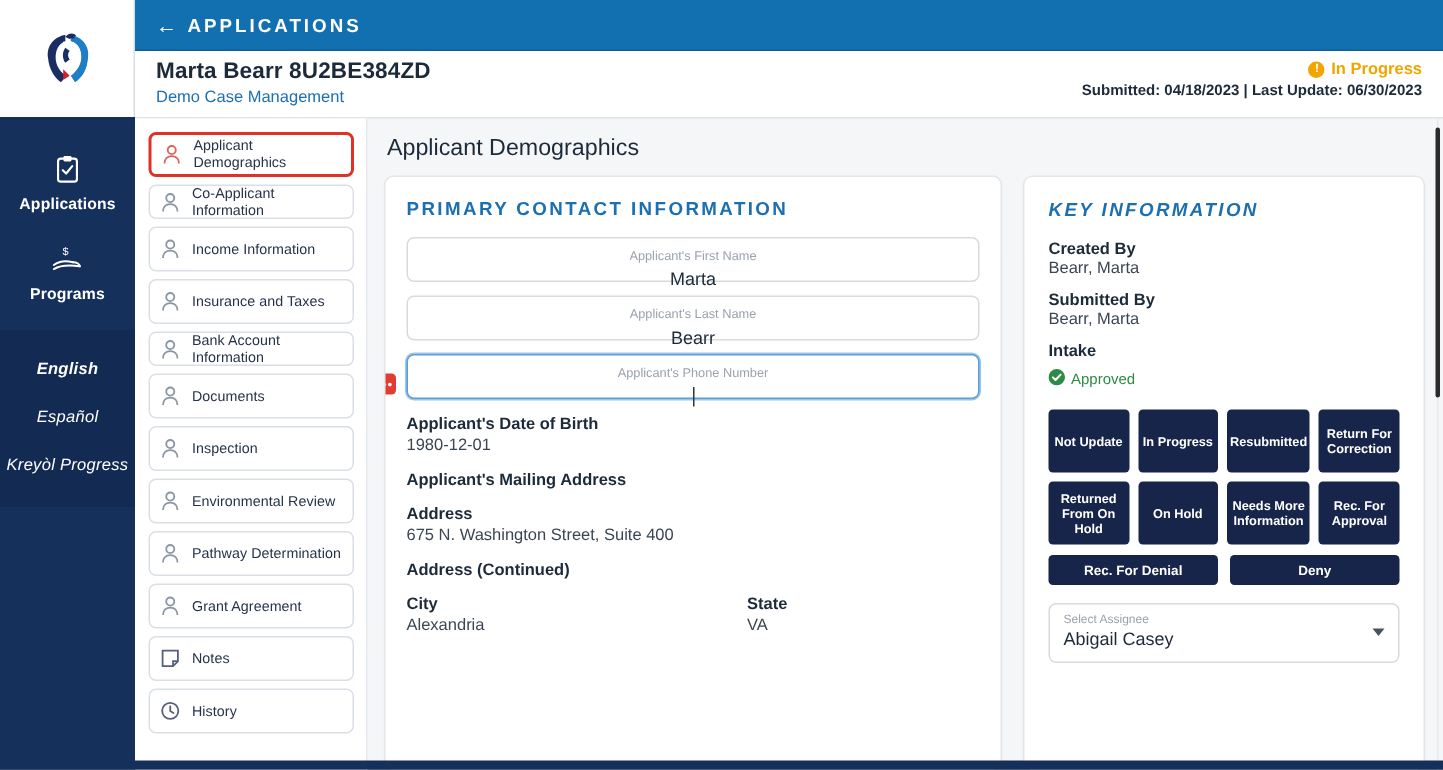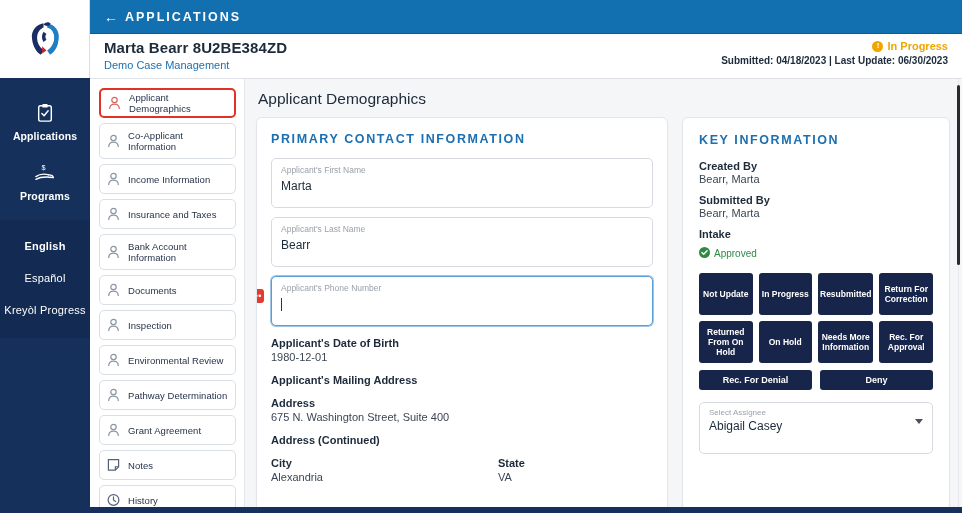--- a/index.html
+++ b/index.html
@@ -49,21 +49,21 @@
   }
 
   .lang-block {
     background: #132a52;
     margin-top: 8px;
     padding: 10px 0 12px;
   }
   .lang-item {
     text-align: center; color: #ffffff;
     font-size: 11px; padding: 10px 2px;
-    cursor: pointer; letter-spacing: .2px;
+    cursor: pointer; letter-spacing: .2px; font-style: italic;
   }
   .lang-item.active { font-weight: bold; }
 
   
   .right {
     flex: 1; display: flex; flex-direction: column;
     min-width: 0; height: 513px;
     position: relative;
   }
 
@@ -130,21 +130,21 @@
   }
   .nav-item {
     display: flex; align-items: center; gap: 7px;
     border: 1px solid #dadfe6; border-radius: 5px;
     background: #ffffff;
     padding: 0 7px;
     height: 30px;
     margin-bottom: 5px;
     cursor: pointer;
   }
-  .nav-item.tall { height: 36px; justify-content: space-between; }
+  .nav-item.tall { height: 23px; justify-content: space-between; }
   .nav-item.active {
     border: 2px solid #e03127;
   }
   .nav-item.active .nav-ico svg { stroke: #d9645e; }
   .nav-ico { flex: 0 0 14px; display: flex; align-items: center; }
   .nav-ico svg { display: block; }
   .nav-txt {
     font-size: 9.5px; color: #25334a; line-height: 11px;
     letter-spacing: .05px;
   }
@@ -176,22 +176,23 @@
     overflow: hidden;
   }
   .section-head {
     font-size: 12.5px; font-weight: bold; color: #1c6fb0;
     letter-spacing: 1.6px; margin-bottom: 12px;
   }
 
   .field-wrap { position: relative; margin-bottom: 9px; }
   .field {
     border: 1px solid #d7dbe1; border-radius: 5px;
-    padding: 5px 9px 5px 9px; height: 50px;
+    padding: 5px 9px 5px 9px; height: 30px;
     background: #fff;
+    text-align: center;
   }
   .field.focused {
     border: 1px solid #5a9fd8;
     box-shadow: 0 0 0 1px #9cc5e8;
   }
   .field-label { font-size: 8.5px; color: #9aa2ad; line-height: 12px; }
   .field-value {
     font-size: 12px; color: #1c2a3a; line-height: 18px; margin-top: 1px;
   }
   .caret {
@@ -222,21 +223,21 @@
 
   
   .key-card {
     flex: 0 0 268px;
     padding: 15px 16px 0 16px;
     overflow: hidden;
     position: relative;
   }
   .key-head {
     font-size: 12.5px; font-weight: bold; color: #1c6fb0;
-    letter-spacing: 1.6px; margin-bottom: 13px;
+    letter-spacing: 1.6px; margin-bottom: 13px; font-style: italic;
   }
   .ki-label { font-size: 11px; font-weight: bold; color: #1c2a3a; }
   .ki-value { font-size: 11px; color: #3b4654; margin: 1px 0 9px; }
   .approved {
     display: flex; align-items: center; gap: 4px; margin-top: 4px;
   }
   .approved-txt { font-size: 10px; color: #2e8b45; }
 
   .btn-grid {
     display: grid; grid-template-columns: repeat(4, 1fr);
@@ -254,21 +255,21 @@
   }
   .btn-pair {
     display: grid; grid-template-columns: 1fr 1fr;
     gap: 8px; margin-top: 7px;
   }
   .sbtn.wide { height: 20px; font-size: 9px; }
 
   .select-wrap {
     margin-top: 12px;
     border: 1px solid #d7dbe1; border-radius: 5px;
-    padding: 4px 22px 4px 9px; height: 52px;
+    padding: 4px 22px 4px 9px; height: 40px;
     position: relative; background: #fff;
     cursor: pointer;
   }
   .select-label { font-size: 8px; color: #9aa2ad; line-height: 11px; }
   .select-value { font-size: 12px; color: #1c2a3a; line-height: 17px; }
   .caret-down {
     position: absolute; right: 9px; top: 16px;
     width: 0; height: 0;
     border-left: 4px solid transparent;
     border-right: 4px solid transparent;

